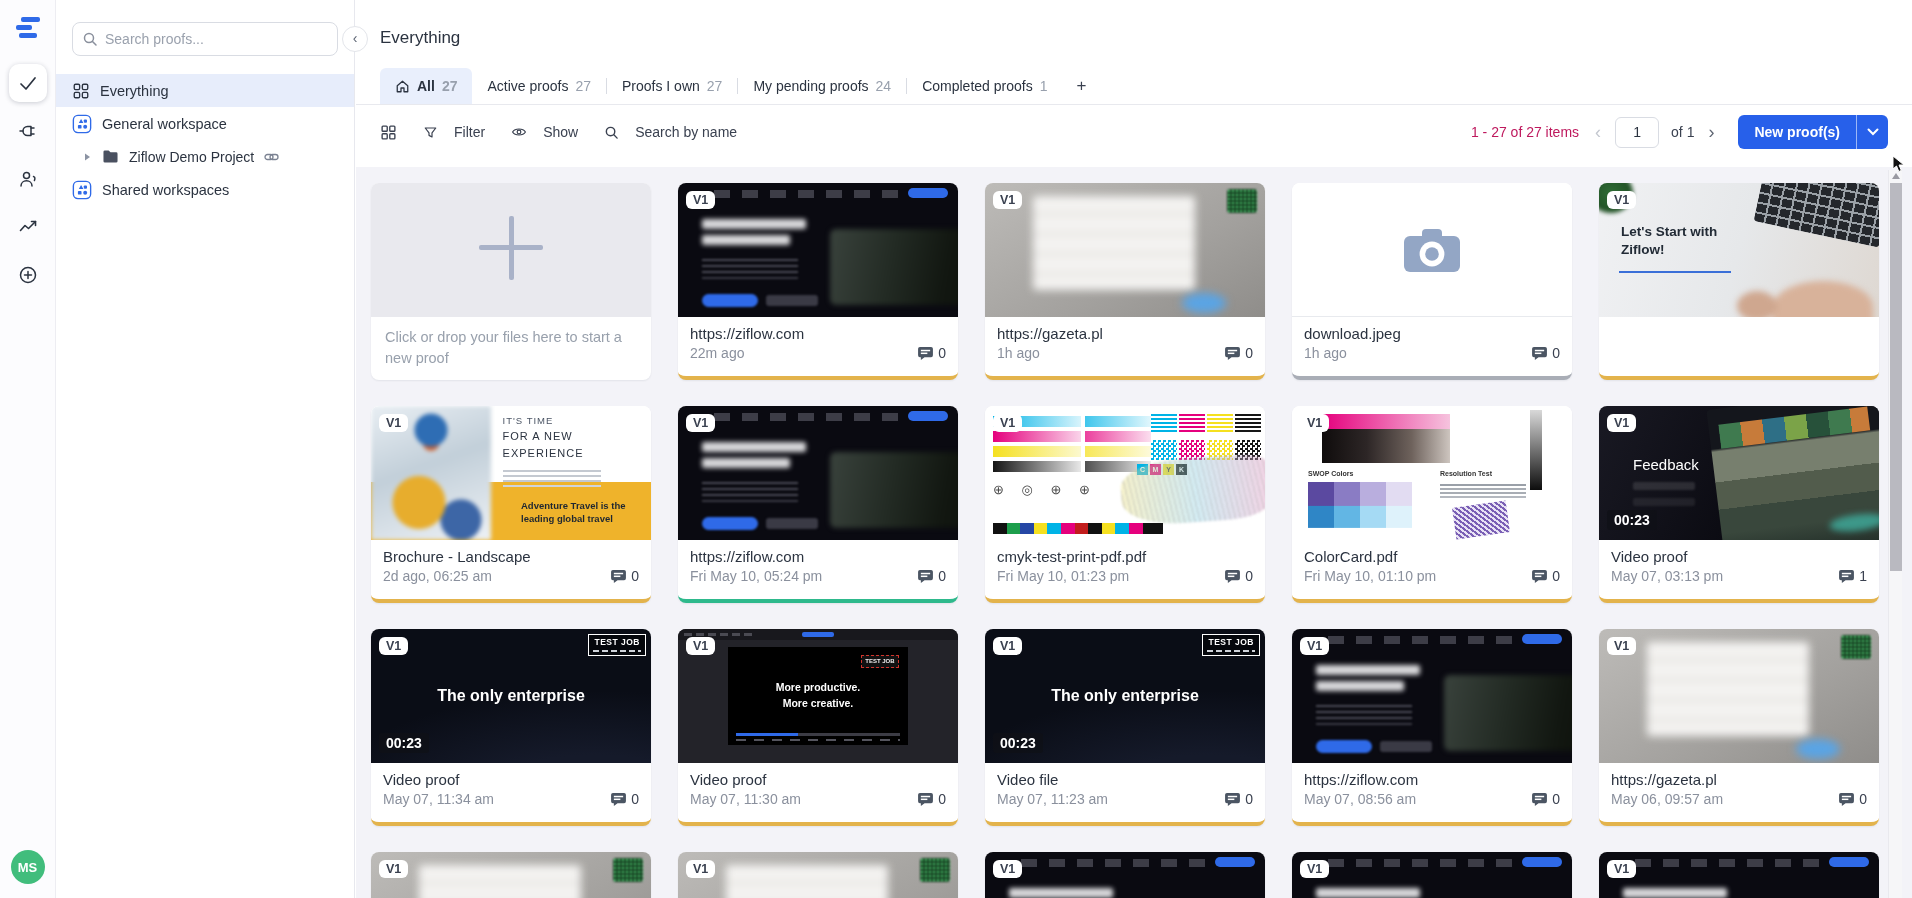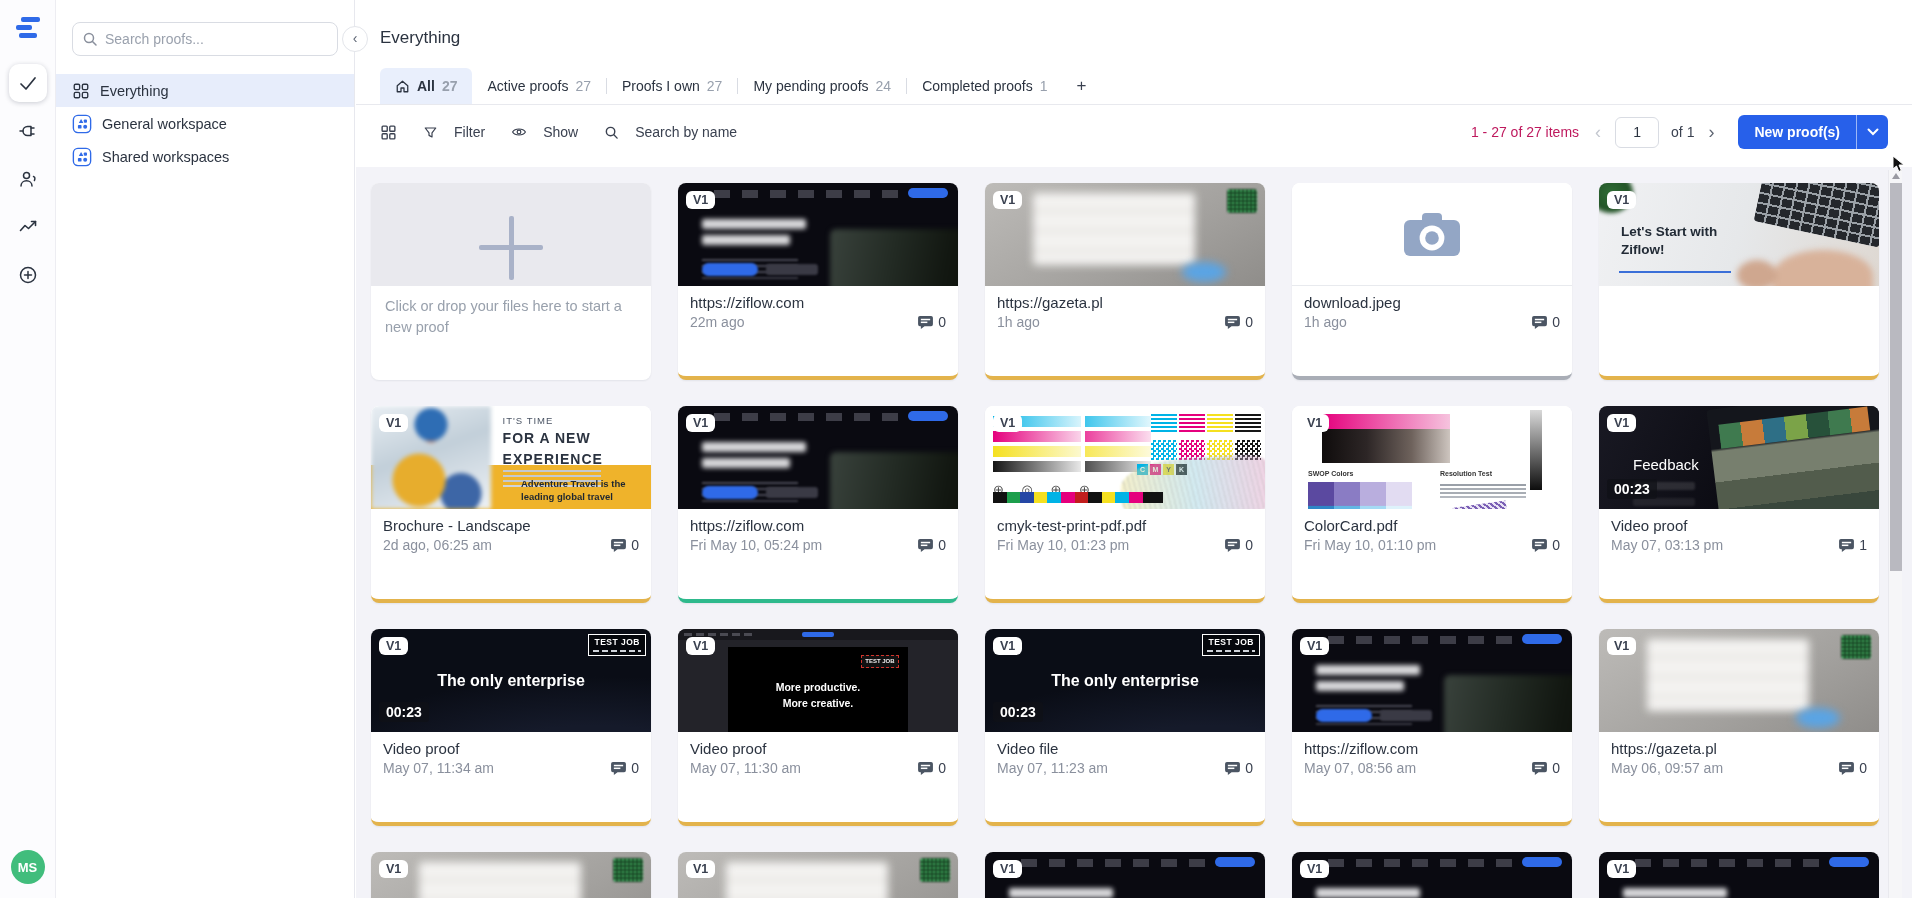--- a/index.html
+++ b/index.html
@@ -48,21 +48,21 @@
   .btn-primary { background:#2760ea; color:#fff; font-size:14px; font-weight:700; padding:9px 16px; border:none; border-radius:6px 0 0 6px; cursor:pointer; font-family:"Liberation Sans",sans-serif; }
   .btn-caret { background:#2760ea; border:none; border-left:1px solid rgba(255,255,255,.55); border-radius:0 6px 6px 0; width:32px; display:flex; align-items:center; justify-content:center; cursor:pointer; }
 
   
   .content { position:absolute; left:0; top:167px; right:0; bottom:0; background:#f3f3f8; overflow:hidden; padding:16px 0 0 15px; }
   .grid { display:flex; flex-wrap:wrap; gap:26px 27px; width:1520px; }
   .card { width:280px; height:197px; background:#fff; border-radius:8px; box-shadow:0 1px 2px rgba(16,24,40,.07); border-bottom:4px solid transparent; cursor:pointer; position:relative; }
   .card.acc-y { border-bottom-color:#e3b34c; }
   .card.acc-g { border-bottom-color:#2eb98c; }
   .card.acc-n { border-bottom-color:#a9adb6; }
-  .thumb { position:relative; height:103px; border-radius:8px 8px 0 0; overflow:hidden; }
+  .thumb { position:relative; height:134px; border-radius:8px 8px 0 0; overflow:hidden; }
   .cinfo { padding:8px 12px 0; }
   .ctitle { font-size:15px; color:#2b3340; white-space:nowrap; overflow:hidden; text-overflow:ellipsis; }
   .cmeta { display:flex; align-items:center; margin-top:3px; font-size:14px; color:#8a909d;gap:44px; }
   .ccom { margin-left:auto; display:flex; align-items:center; gap:5px; color:#3a4150; }
   .vbadge { position:absolute; left:8px; top:8px; background:#fff; border-radius:6px; padding:2px 7px; font-size:12.5px; font-weight:700; color:#3a4150; z-index:3; }
   .dur { position:absolute; left:8px; bottom:10px; background:rgba(15,16,22,.72); color:#fff; font-size:14px; font-weight:700; padding:2px 7px; border-radius:3px; z-index:3; }
 
   
   .th-drop { background:#e9e9ee; }
   .plusbar { left:108px; top:62px; width:64px; height:5px; background:#a9b2c8; border-radius:2px; }
@@ -97,21 +97,21 @@
   .lp-hand::after { content:""; position:absolute; left:-36px; top:10px; width:40px; height:30px; border-radius:50%; background:#cfa78f; }
   .lp-text { position:absolute; left:22px; top:40px; font-size:13.5px; font-weight:700; color:#222b36; line-height:1.3; }
   .lp-underline { left:20px; top:88px; width:112px; height:2px; background:#3a6fd8; }
 
   
   .th-br { background:#fff; }
   .br-yellow { left:0; right:0; top:57%; height:43%; background:#efb32b; }
   .br-photo { left:0; top:0; width:43%; height:100%; background-image:radial-gradient(circle at 50% 18%,#2e6db4 0 16px,transparent 17px),radial-gradient(circle at 50% 27%,#cf5d28 0 8px,transparent 9px),radial-gradient(circle at 40% 72%,#e7ad2d 0 26px,transparent 27px),radial-gradient(circle at 75% 85%,#3d66a6 0 20px,transparent 21px),linear-gradient(160deg,#e8eef3,#c2cfd9 45%,#edf1f5); filter:blur(2px); }
   .br-t { position:absolute; left:47%; top:8px; line-height:1.5; color:#2b3340; }
   .br-t .l1 { font-size:9.5px; font-weight:400; letter-spacing:1px; color:#4a5464; display:block; }
-  .br-t .l2 { font-size:14px; font-weight:700; letter-spacing:1px; display:block; }
+  .br-t .l2 { font-size:11px; font-weight:400; letter-spacing:1px; display:block; }
   .br-p { left:47%; top:64px; width:98px; height:2px; background:#c4c9d1; box-shadow:0 5px #c4c9d1,0 10px #c4c9d1,0 15px #d0d4db; }
   .br-band-text { position:absolute; right:10px; top:70%; width:120px; font-size:9.5px; font-weight:800; color:#1f2731; line-height:1.35; }
 
   
   .th-cmyk { background:#fff; }
   .cmb { left:8px; height:11px; width:88px; }
   .cmb::after { content:""; position:absolute; left:92px; top:0; width:66px; height:11px; background:inherit; opacity:.75; }
   .cmb.c { top:10px; background:linear-gradient(90deg,#00b3e6,#d8f4fc); }
   .cmb.m { top:25px; background:linear-gradient(90deg,#e5007d,#fad4ea); }
   .cmb.y { top:40px; background:linear-gradient(90deg,#f5e020,#fcf9cf); }
@@ -239,20 +239,33 @@
   <div class="nav-item">
     <svg class="ws-icon" viewBox="0 0 22 22" fill="none">
         <rect x="1.5" y="1.5" width="19" height="19" rx="5" stroke="#2f6ae8" stroke-width="1.5"></rect>
         <path d="M7.5 10 L10 5.5 L12.5 10 Z" fill="#2f6ae8"></path>
         <rect x="6.5" y="12" width="4" height="4" rx="1" fill="#2f6ae8"></rect>
         <circle cx="14.5" cy="14" r="2.2" fill="#2f6ae8"></circle>
         <rect x="13" y="6" width="3.5" height="3.5" rx="1" fill="#2f6ae8"></rect>
       </svg>
     <span>General workspace</span>
   </div>
+  <div class="nav-item sub">
+    <svg width="10" height="10" viewBox="0 0 10 10">
+        <path d="M3 1.5 L8 5 L3 8.5 Z" fill="#8b93a3"></path>
+      </svg>
+    <svg width="17" height="15" viewBox="0 0 18 16">
+        <path d="M1.5 3 a1.5 1.5 0 0 1 1.5 -1.5 h4 l2 2 h6 a1.5 1.5 0 0 1 1.5 1.5 v8 a1.5 1.5 0 0 1 -1.5 1.5 h-12 a1.5 1.5 0 0 1 -1.5 -1.5 Z" fill="#4a5160"></path>
+      </svg>
+    <span>Ziflow Demo Project</span>
+    <svg width="15" height="10" viewBox="0 0 15 10" fill="none" stroke="#7b8292" stroke-width="1.3">
+        <rect x="1" y="2.5" width="8" height="5" rx="2.5"></rect>
+        <rect x="6" y="2.5" width="8" height="5" rx="2.5"></rect>
+      </svg>
+  </div>
   <div class="nav-item">
     <svg class="ws-icon" viewBox="0 0 22 22" fill="none">
         <rect x="1.5" y="1.5" width="19" height="19" rx="5" stroke="#2f6ae8" stroke-width="1.5"></rect>
         <path d="M7.5 10 L10 5.5 L12.5 10 Z" fill="#2f6ae8"></path>
         <rect x="6.5" y="12" width="4" height="4" rx="1" fill="#2f6ae8"></rect>
         <circle cx="14.5" cy="14" r="2.2" fill="#2f6ae8"></circle>
         <rect x="13" y="6" width="3.5" height="3.5" rx="1" fill="#2f6ae8"></rect>
       </svg>
     <span>Shared workspaces</span>
   </div>

